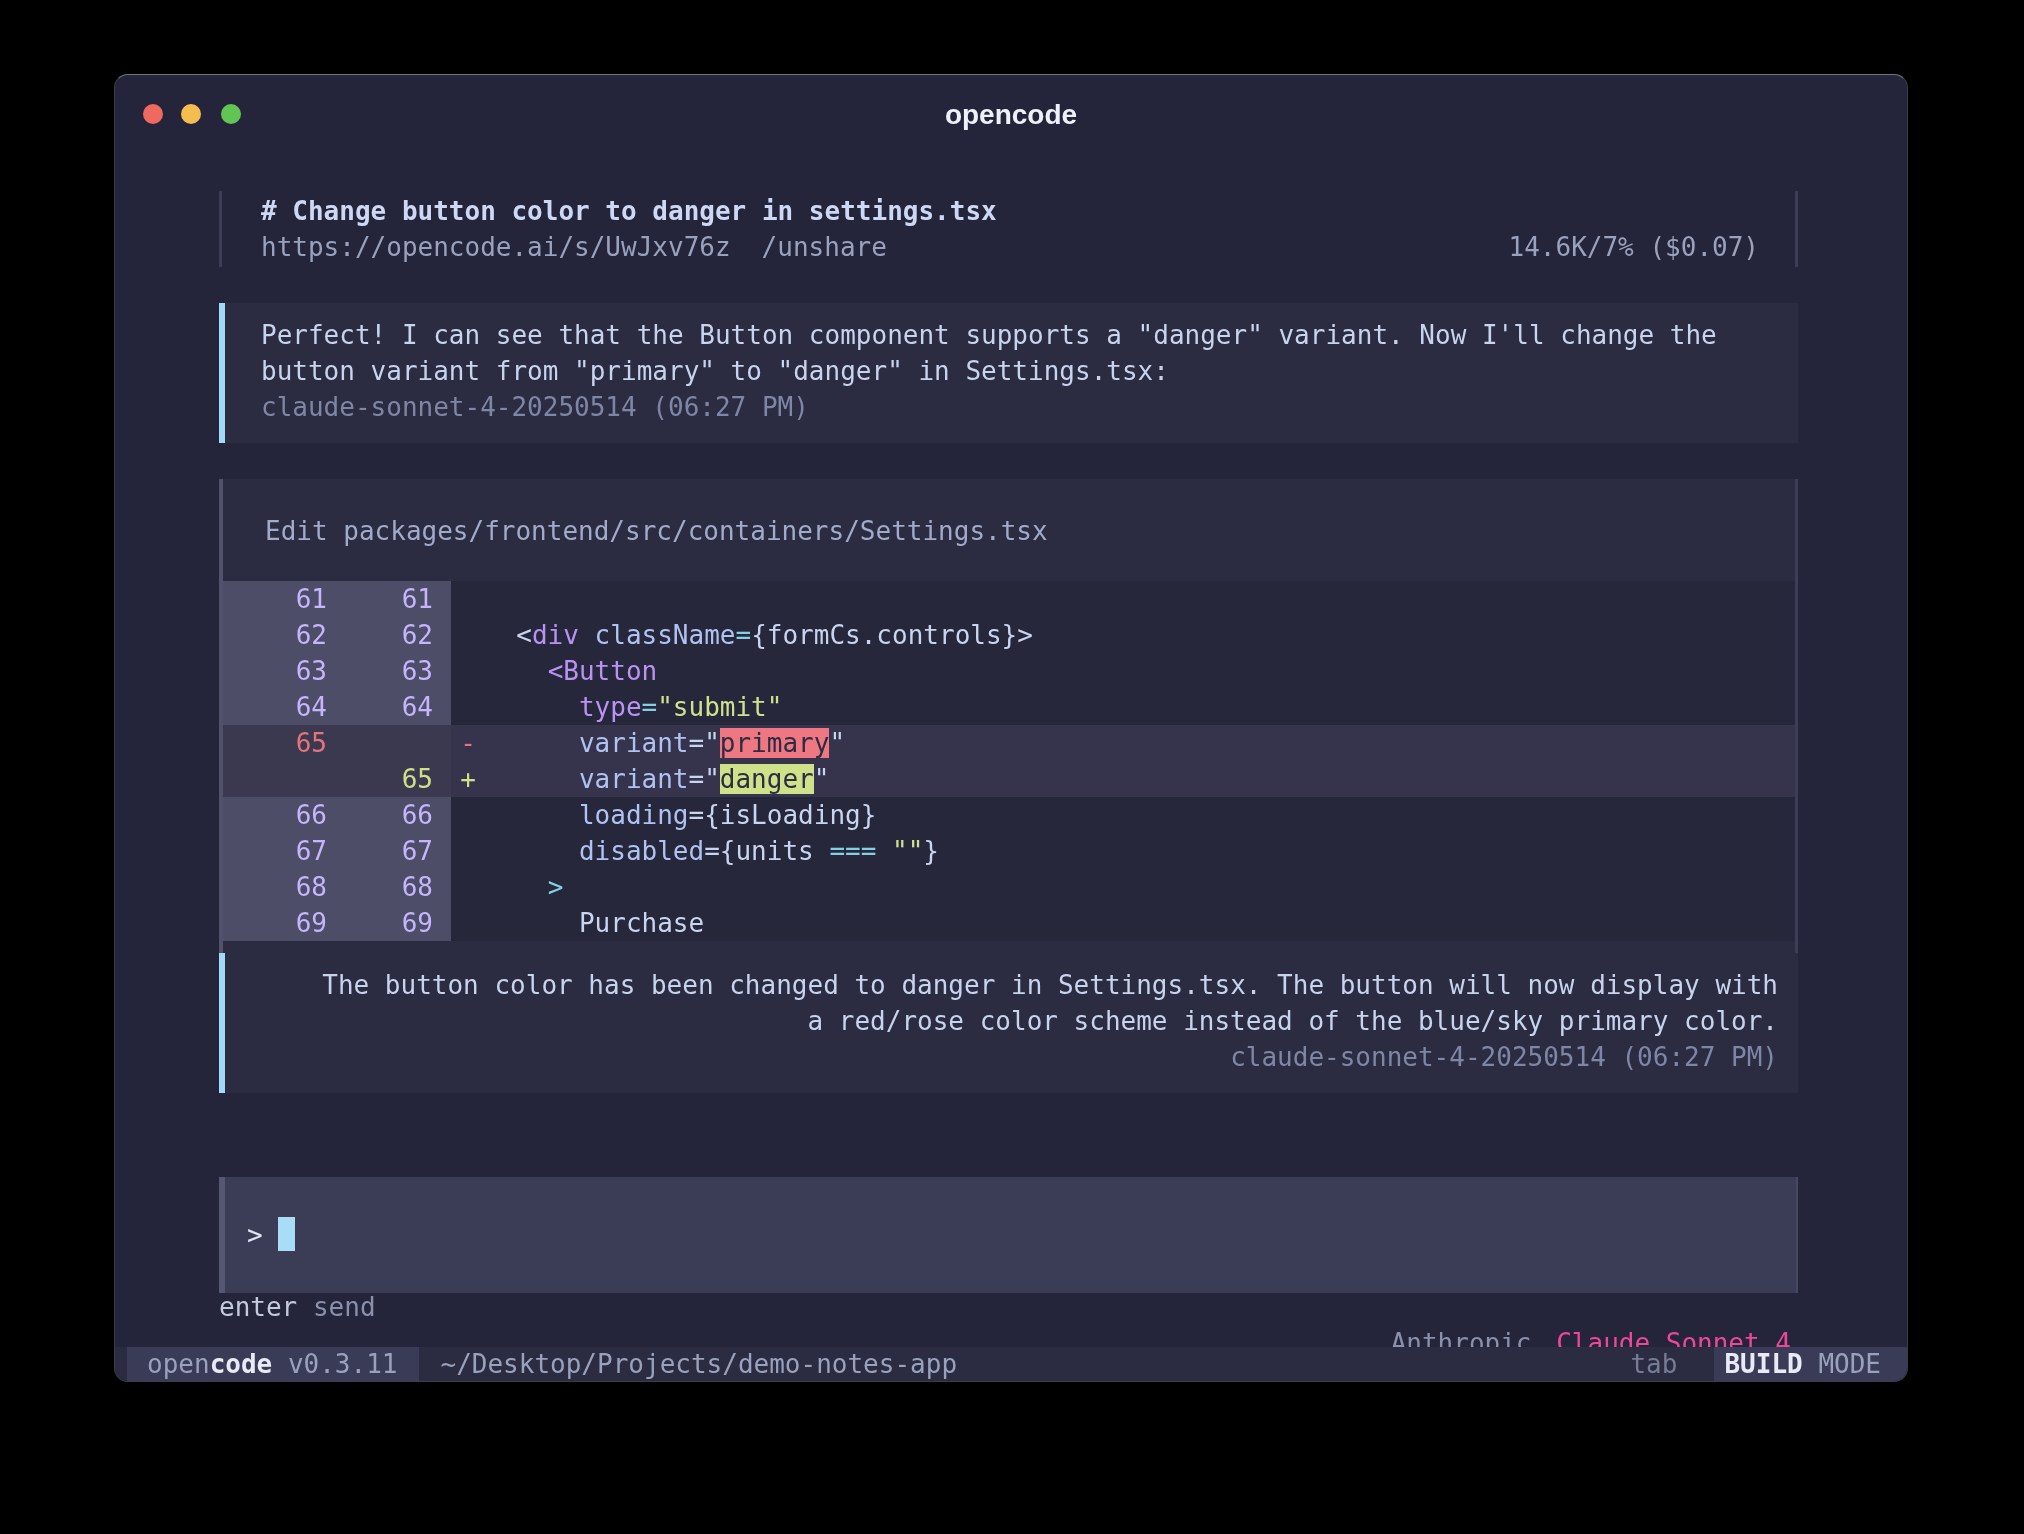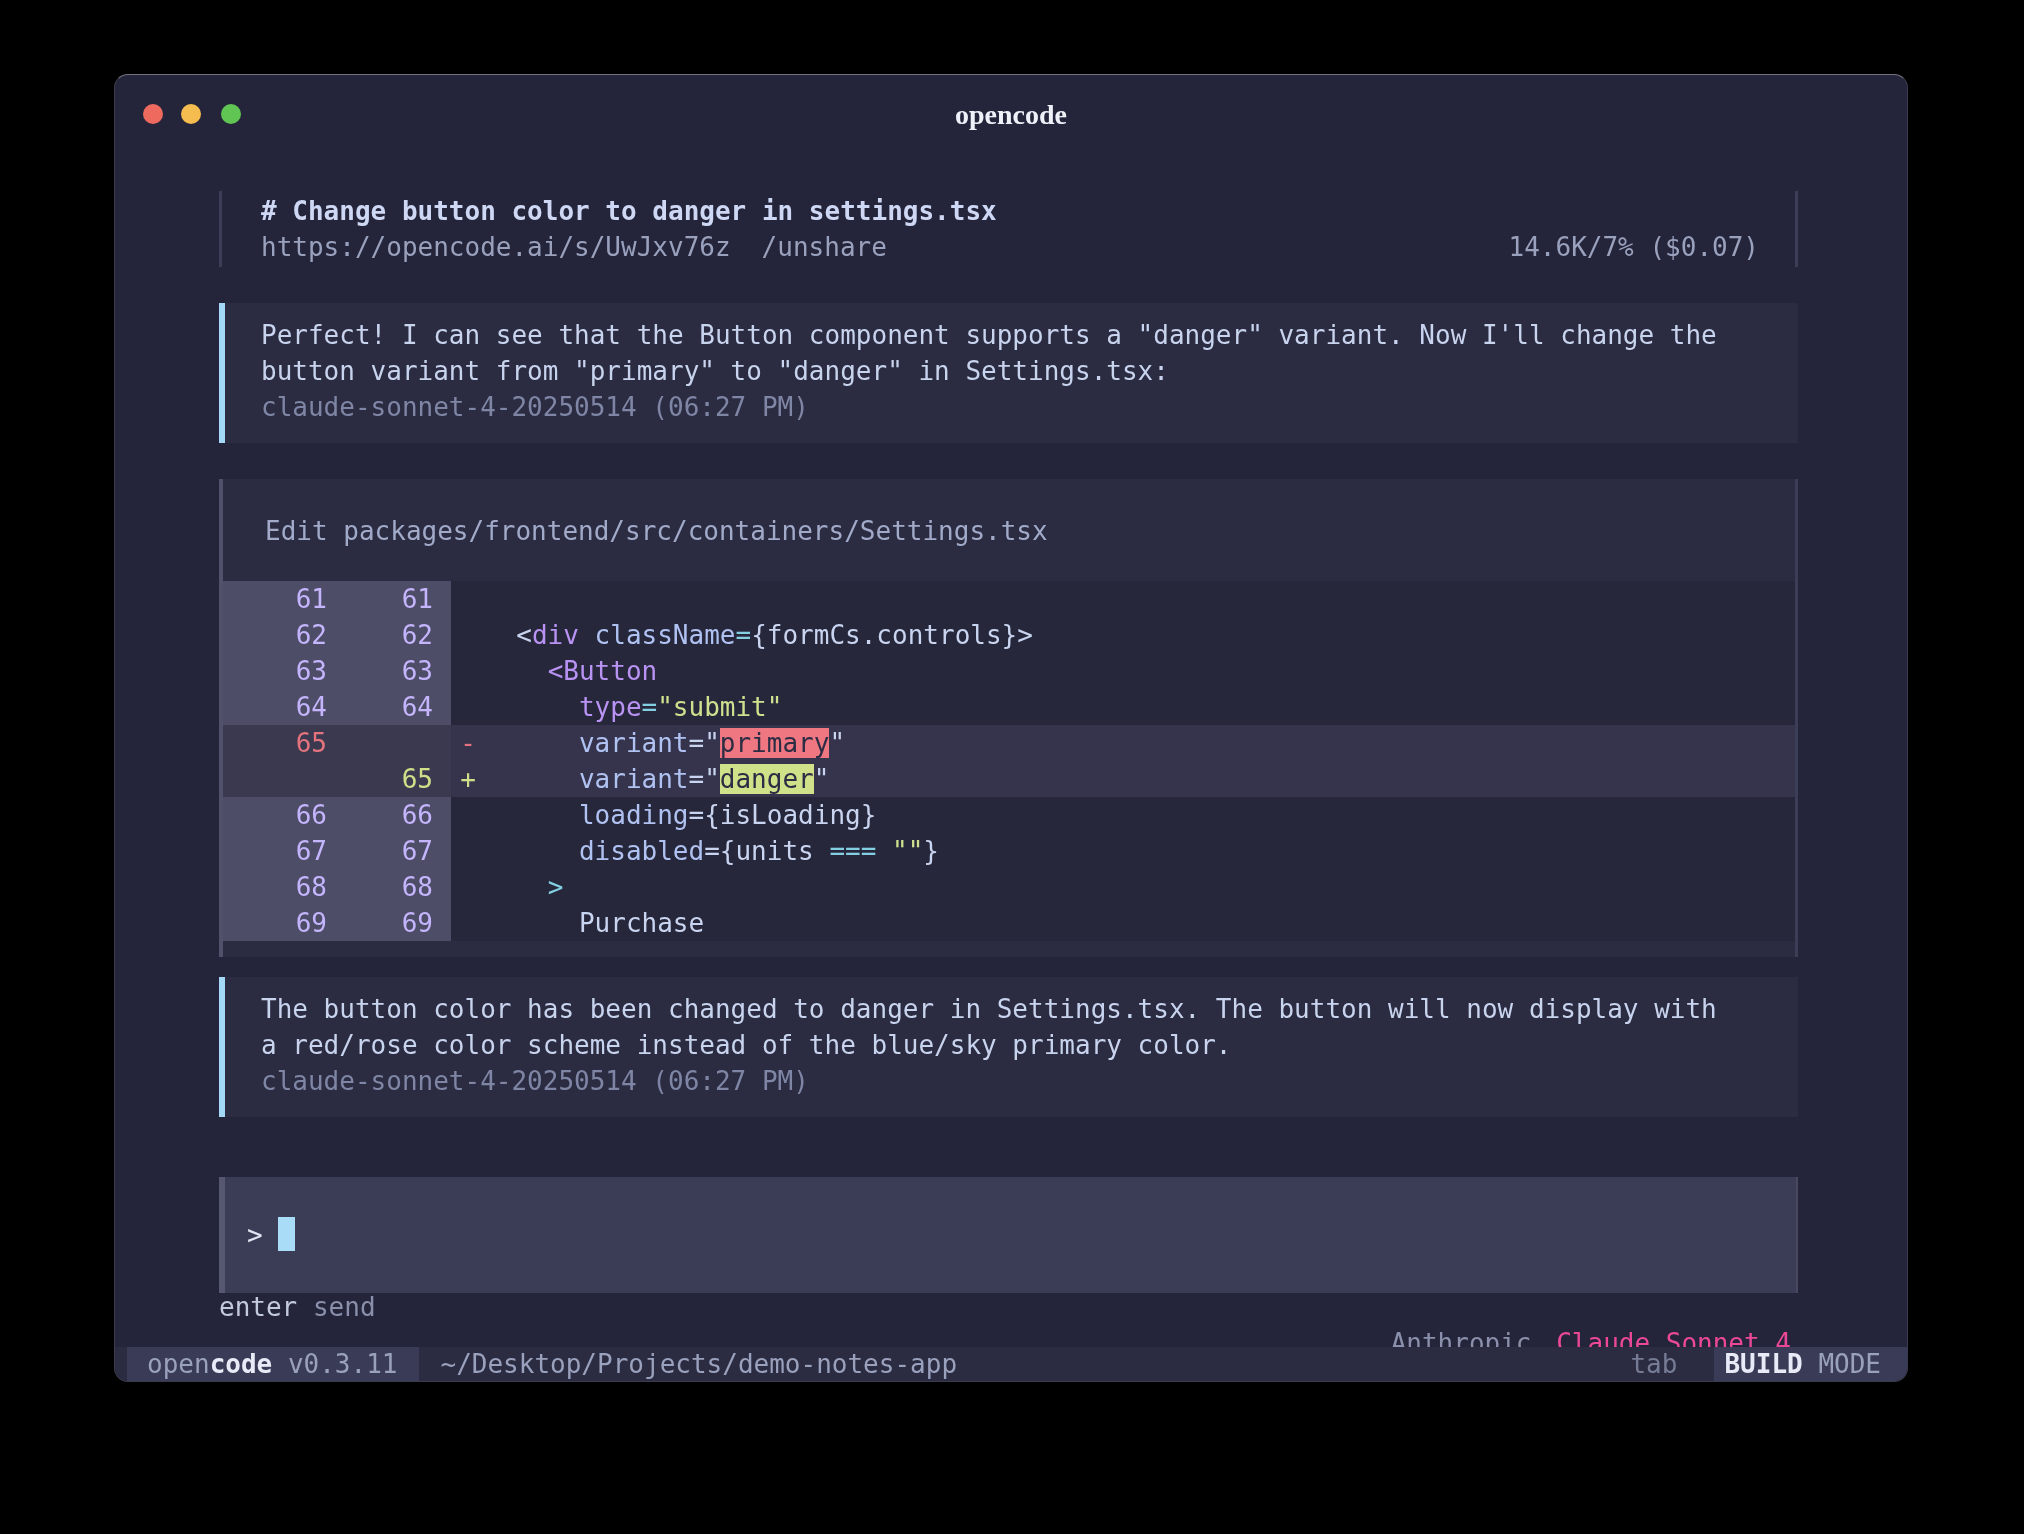--- a/index.html
+++ b/index.html
@@ -14,21 +14,21 @@
     border:1px solid #3a3b4e; border-top-color:#72737f;
   }
 
   
   .light { position:absolute; top:29px; width:20px; height:20px; border-radius:50%; }
   .light.red    { left:28px;  background:#ee6a5f; }
   .light.yellow { left:66px;  background:#f5bd4f; }
   .light.green  { left:106px; background:#61c554; }
   .win-title {
     position:absolute; top:24px; left:0; width:100%; text-align:center;
-    font-family:Liberation Serif, serif; font-weight:bold; font-size:28px; color:#eef1f8;
+    font-family:Liberation Sans, sans-serif; font-weight:bold; font-size:28px; color:#eef1f8;
   }
 
   .mono { font-size:26px; line-height:36px; }
 
   
   .header-block {
     position:absolute; left:104px; top:116px; width:1579px; height:76px;
     border-left:3px solid #3c3d56; border-right:3px solid #3c3d56;
     padding:2px 36px 0 39px; font-size:26px; line-height:36px;
   }
@@ -40,21 +40,21 @@
 
   
   .msg {
     position:absolute; left:104px; width:1579px; height:140px;
     background:#2b2c41; border-left:6px solid #a3d9f7;
     padding:14px 20px 0 36px; font-size:26px; line-height:36px;
   }
   .msg-line { color:#c8d3ee; white-space:pre; }
   .msg-meta { color:#7f86a5; white-space:pre; }
   #msg1 { top:228px; }
-  #msg2 { top:902px; }
+  #msg2 { top:878px;text-align:right; }
 
   
   .edit-block {
     position:absolute; left:104px; top:404px; width:1579px; height:478px;
     background:#2b2c41; border-left:4px solid #50516b; border-right:3px solid #3c3d56;
   }
   .edit-header {
     height:102px; padding:34px 0 0 42px; color:#a2aac9; font-size:26px; line-height:36px; white-space:pre;
   }
   .diff { width:100%; }

